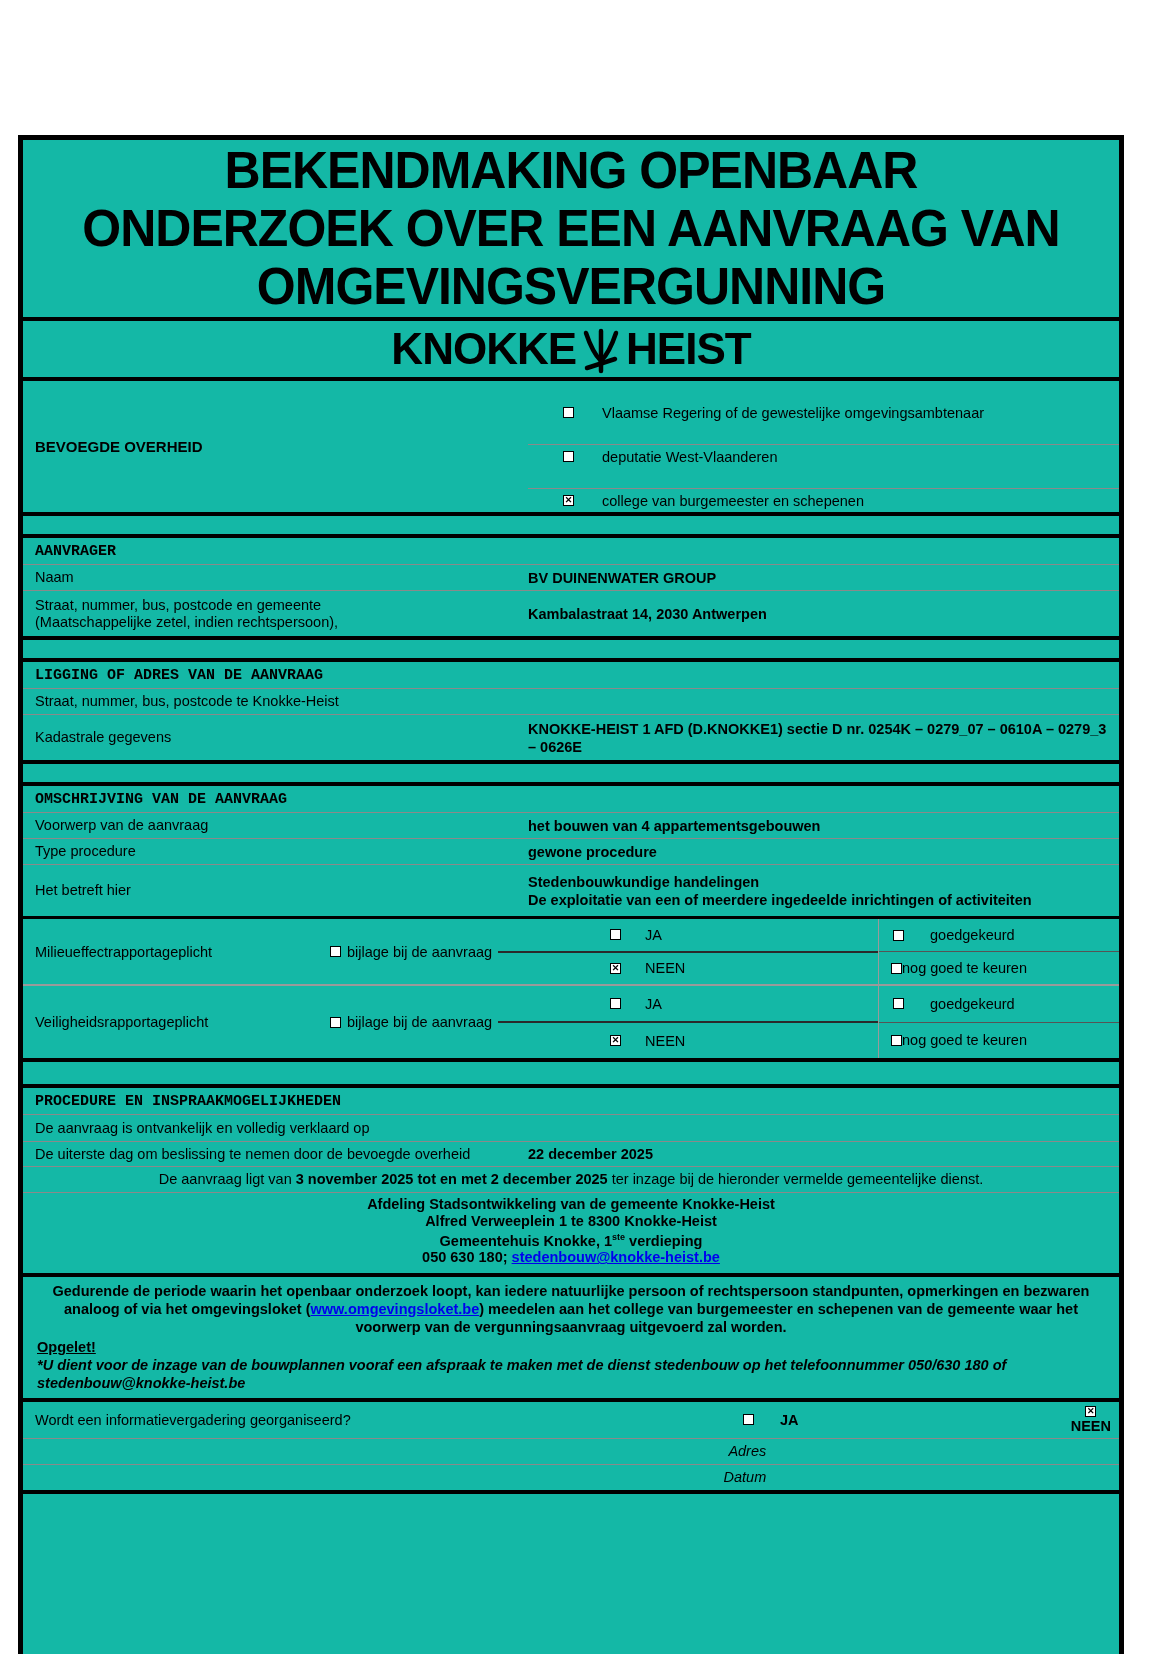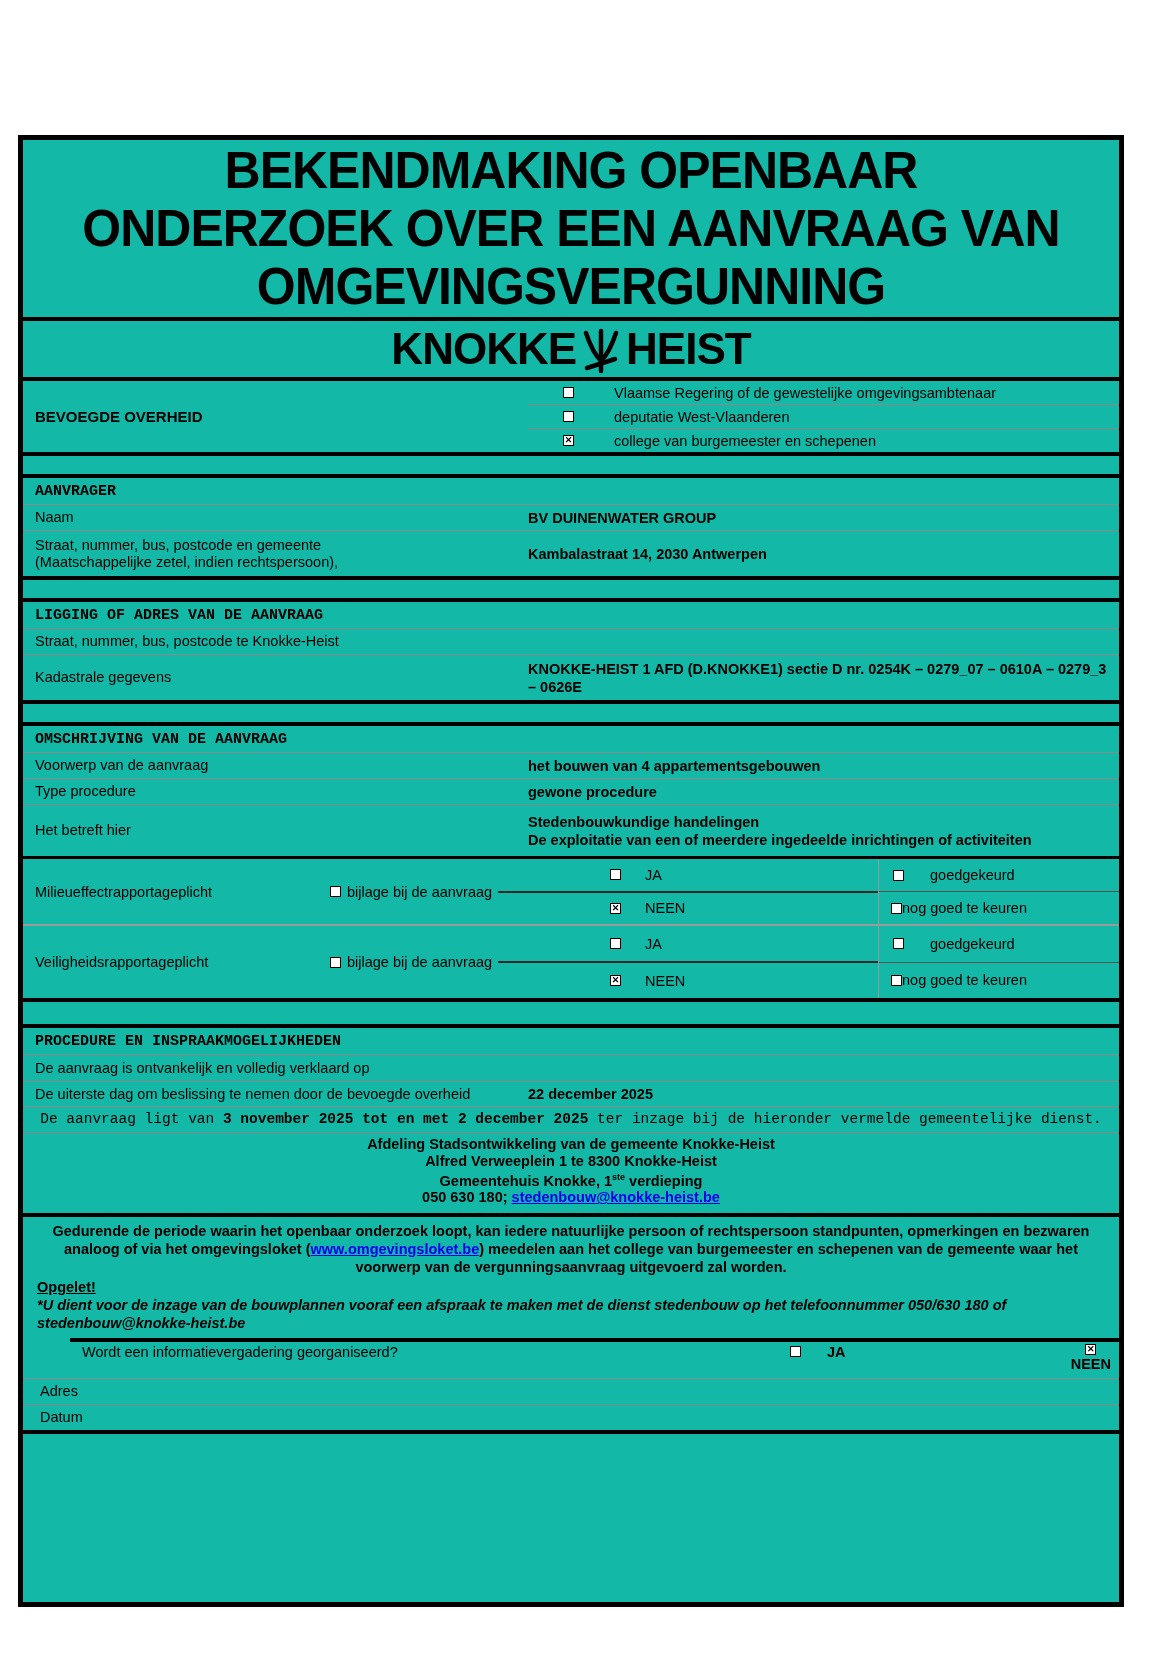--- a/index.html
+++ b/index.html
@@ -36,48 +36,48 @@
   .cb{
     display:inline-flex;align-items:center;justify-content:center;
     width:11px;height:11px;border:1.5px solid #000;box-sizing:border-box;
     flex:none;background:#fff;
   }
   .cb.checked::after{content:"\2715";font-size:9px;font-weight:bold;line-height:1;margin-top:-0.5px;}
   
   .bev{display:flex;align-items:stretch;min-height:71px;}
   .bev-label{width:505px;flex:none;display:flex;align-items:center;padding-left:12px;box-sizing:border-box;font-size:15px;font-weight:bold;}
   .bev-opts{flex:1;display:flex;flex-direction:column;}
-  .bev-opt{flex:1;display:flex;align-items:center;gap:40px;padding-left:35px;font-size:14.5px;min-height:23px;}
+  .bev-opt{flex:1;display:flex;align-items:center;gap:28px;padding-left:35px;font-size:14.5px;min-height:23px;margin-top:20px;}
   .bev-opt + .bev-opt{border-top:1px solid #8a8a8a;}
   
   .rapp{display:flex;align-items:stretch;min-height:68px;}
   .rapp-label{width:285px;flex:none;display:flex;align-items:center;padding-left:12px;box-sizing:border-box;font-size:14.5px;}
   .rapp-bijlage{width:190px;flex:none;display:flex;align-items:center;gap:6px;padding-left:22px;box-sizing:border-box;font-size:14.5px;}
   .rapp-mid{width:380px;flex:none;display:flex;flex-direction:column;box-sizing:border-box;}
   .rapp-mid-row{flex:1;display:flex;align-items:center;gap:24px;padding-left:112px;font-size:14.5px;}
   .rapp-mid-row.first{border-bottom:2px solid #2a2a2a;}
   .rapp-right{flex:1;display:flex;flex-direction:column;border-left:1px solid #9a9a9a;box-sizing:border-box;}
   .rapp-right-row{flex:1;display:flex;align-items:center;font-size:14.5px;}
   .rapp-right-row.first{border-bottom:1px solid #555;gap:26px;padding-left:14px;}
   .rapp-right-row.second{gap:0;padding-left:12px;}
   
-  .center-line{text-align:center;font-size:14.5px;padding:4px 8px;min-height:26px;box-sizing:border-box;font-family:Liberation Mono, monospace;}
+  .center-line{text-align:center;font-size:14.5px;padding:4px 8px;min-height:26px;box-sizing:border-box;}
   .dienst{padding:3px 0 7px 0;text-align:center;font-size:14.5px;font-weight:bold;line-height:16.5px;}
   .sup{vertical-align:super;font-size:9px;font-weight:bold;}
   .link{color:var(--link-color,#0000ee);text-decoration:underline;cursor:pointer;}
   .insp{padding:5px 14px 6px 14px;font-size:14.5px;font-weight:bold;line-height:18px;}
   .insp-para{text-align:center;}
   .insp-opgelet{text-align:left;text-decoration:underline;margin-top:2px;}
   .insp-note{text-align:left;font-style:italic;line-height:18px;}
   
-  .info{display:flex;align-items:flex-start;min-height:40px;padding:2px 0;margin-left:47px;}
+  .info{display:flex;align-items:center;min-height:40px;padding:2px 0;}
   .info-label{width:720px;flex:none;padding-left:12px;box-sizing:border-box;font-size:14.5px;}
   .info-ja{display:flex;align-items:center;gap:26px;font-size:14.5px;font-weight:bold;}
   .neen-stack{margin-left:auto;display:flex;flex-direction:column;align-items:center;gap:1px;padding-right:8px;font-size:14.5px;font-weight:bold;}
-  .center-left{width:68%;text-align:left;font-size:14.5px;padding:4px 17px;min-height:25px;box-sizing:border-box;}
+  .center-left{width:68%;text-align:right;font-size:14.5px;padding:4px 2px;min-height:25px;box-sizing:border-box;font-style:italic;}
   .bottom-empty{height:172px;}
 </style>
 </head>
 <body>
 
 <div class="doc">
 
   <div class="r title">
     <div>BEKENDMAKING OPENBAAR</div>
     <div>ONDERZOEK OVER EEN AANVRAAG VAN</div>

